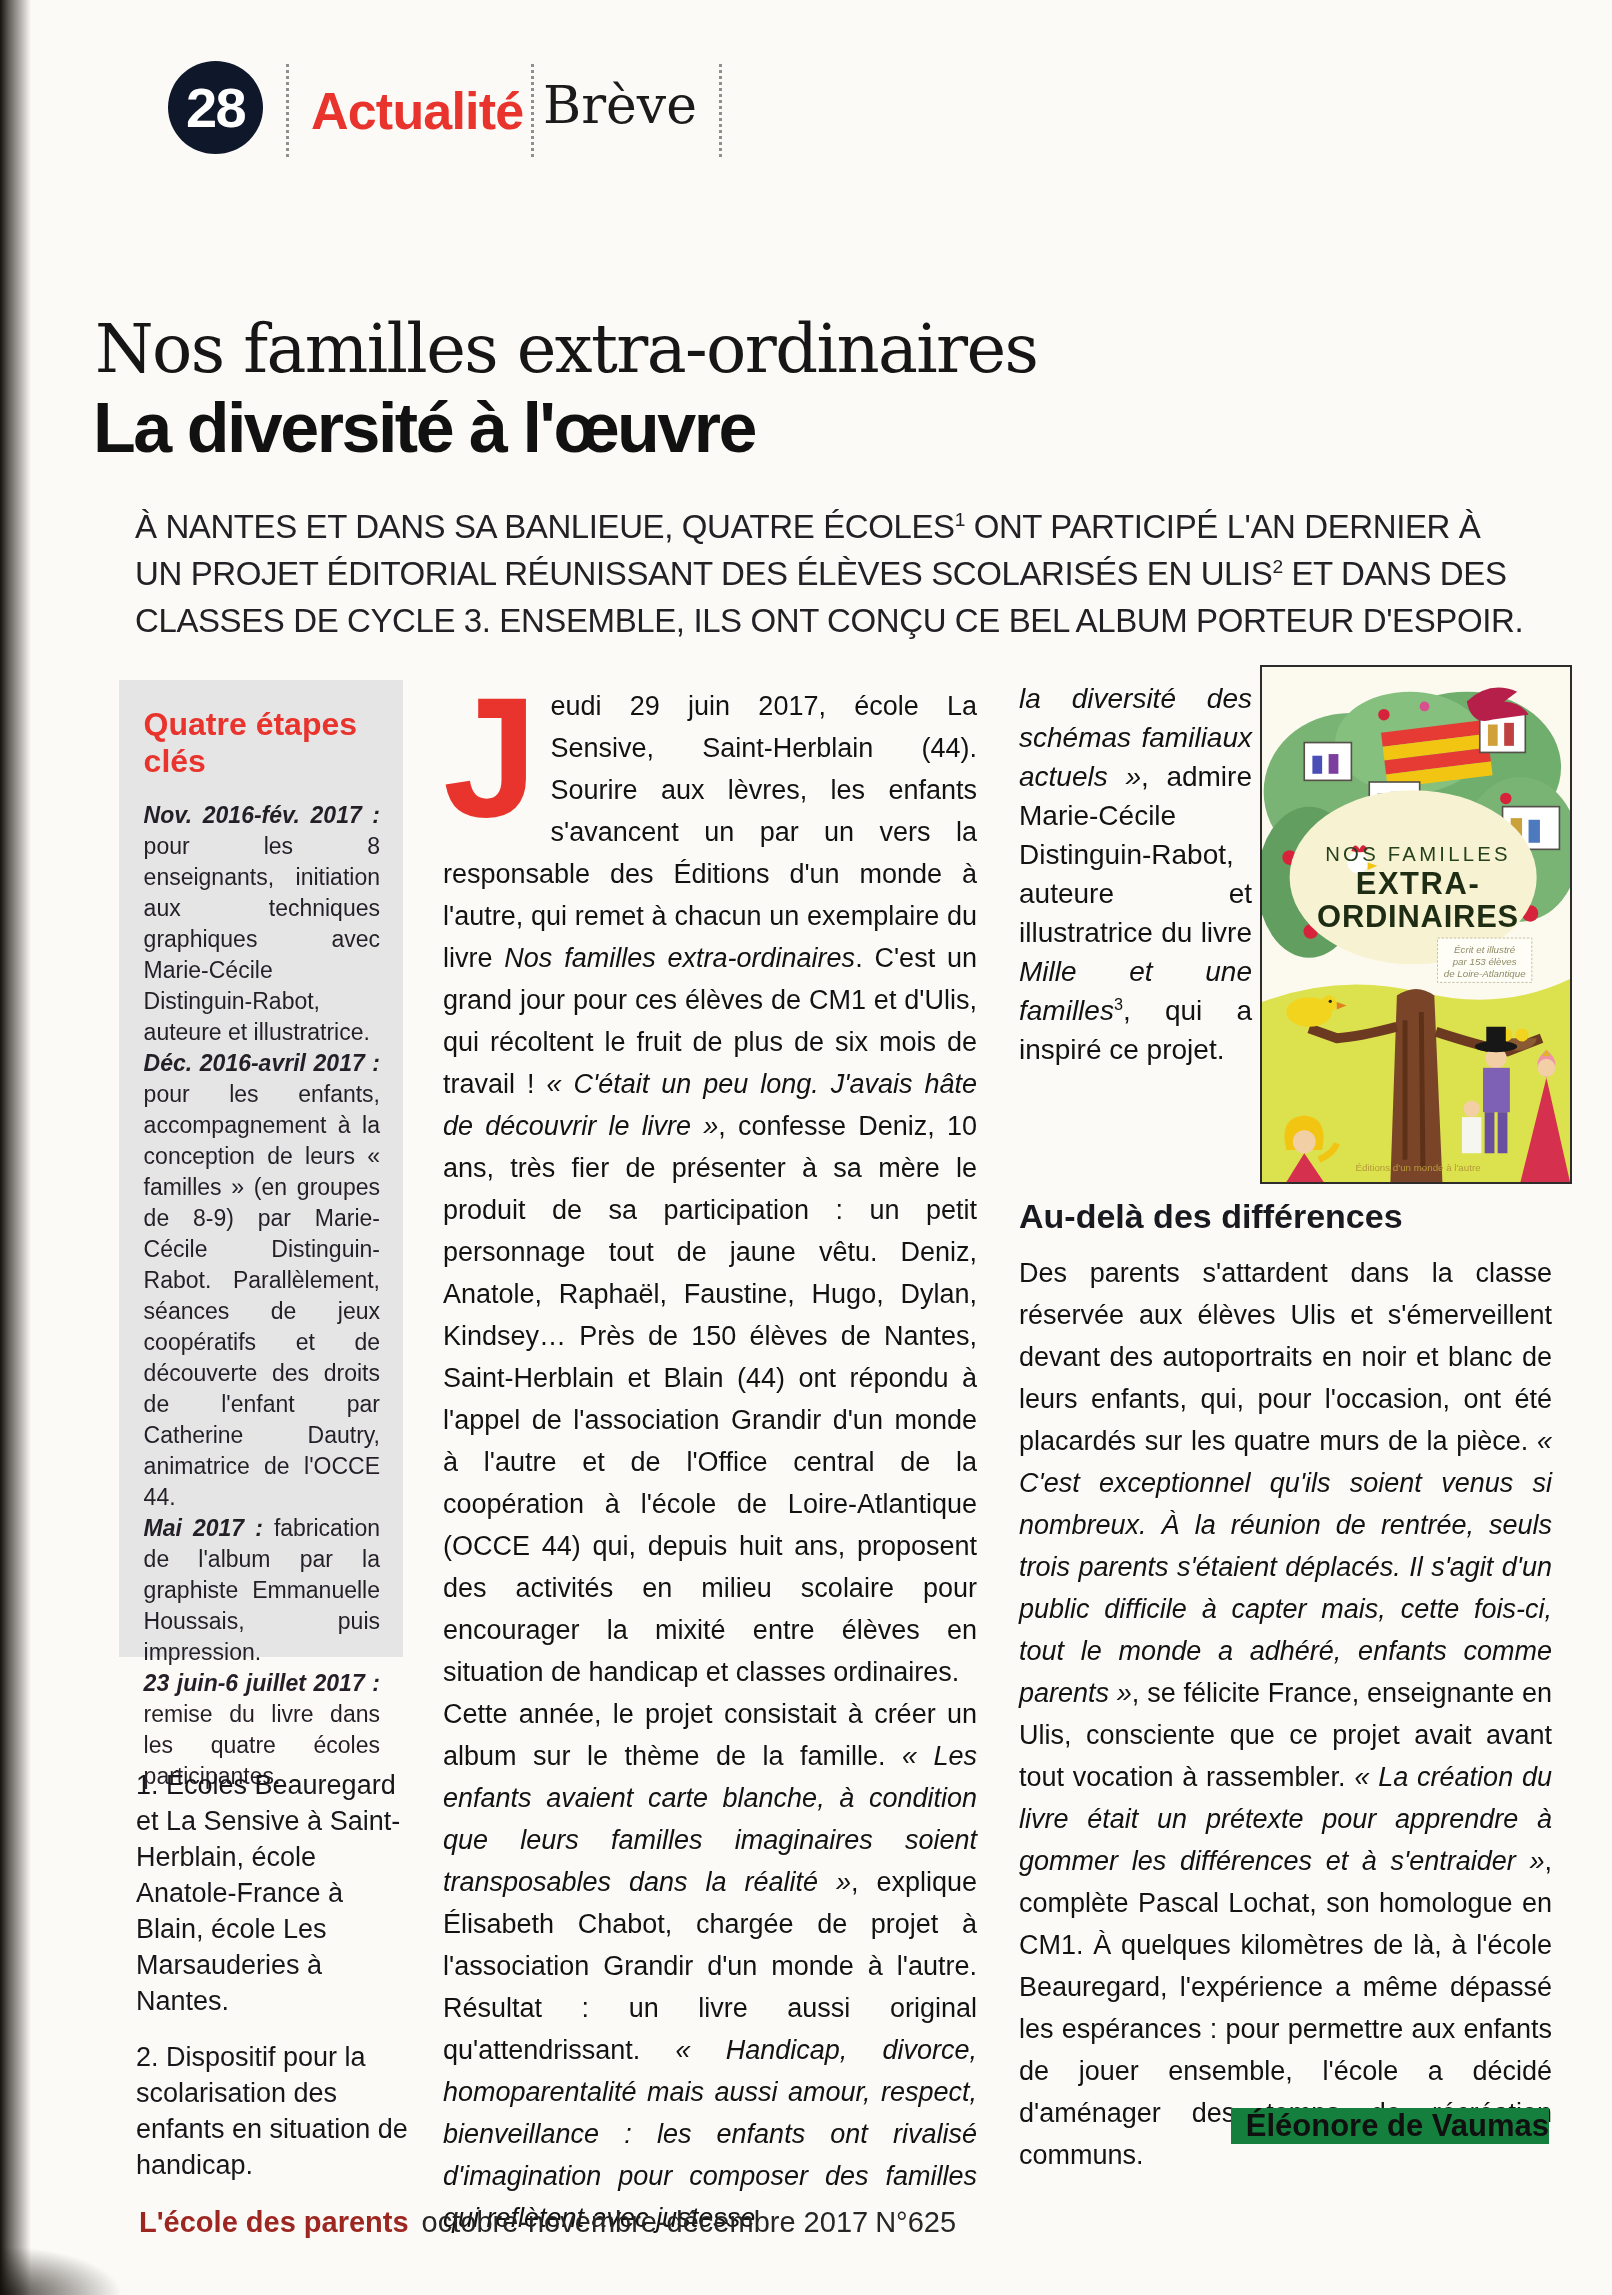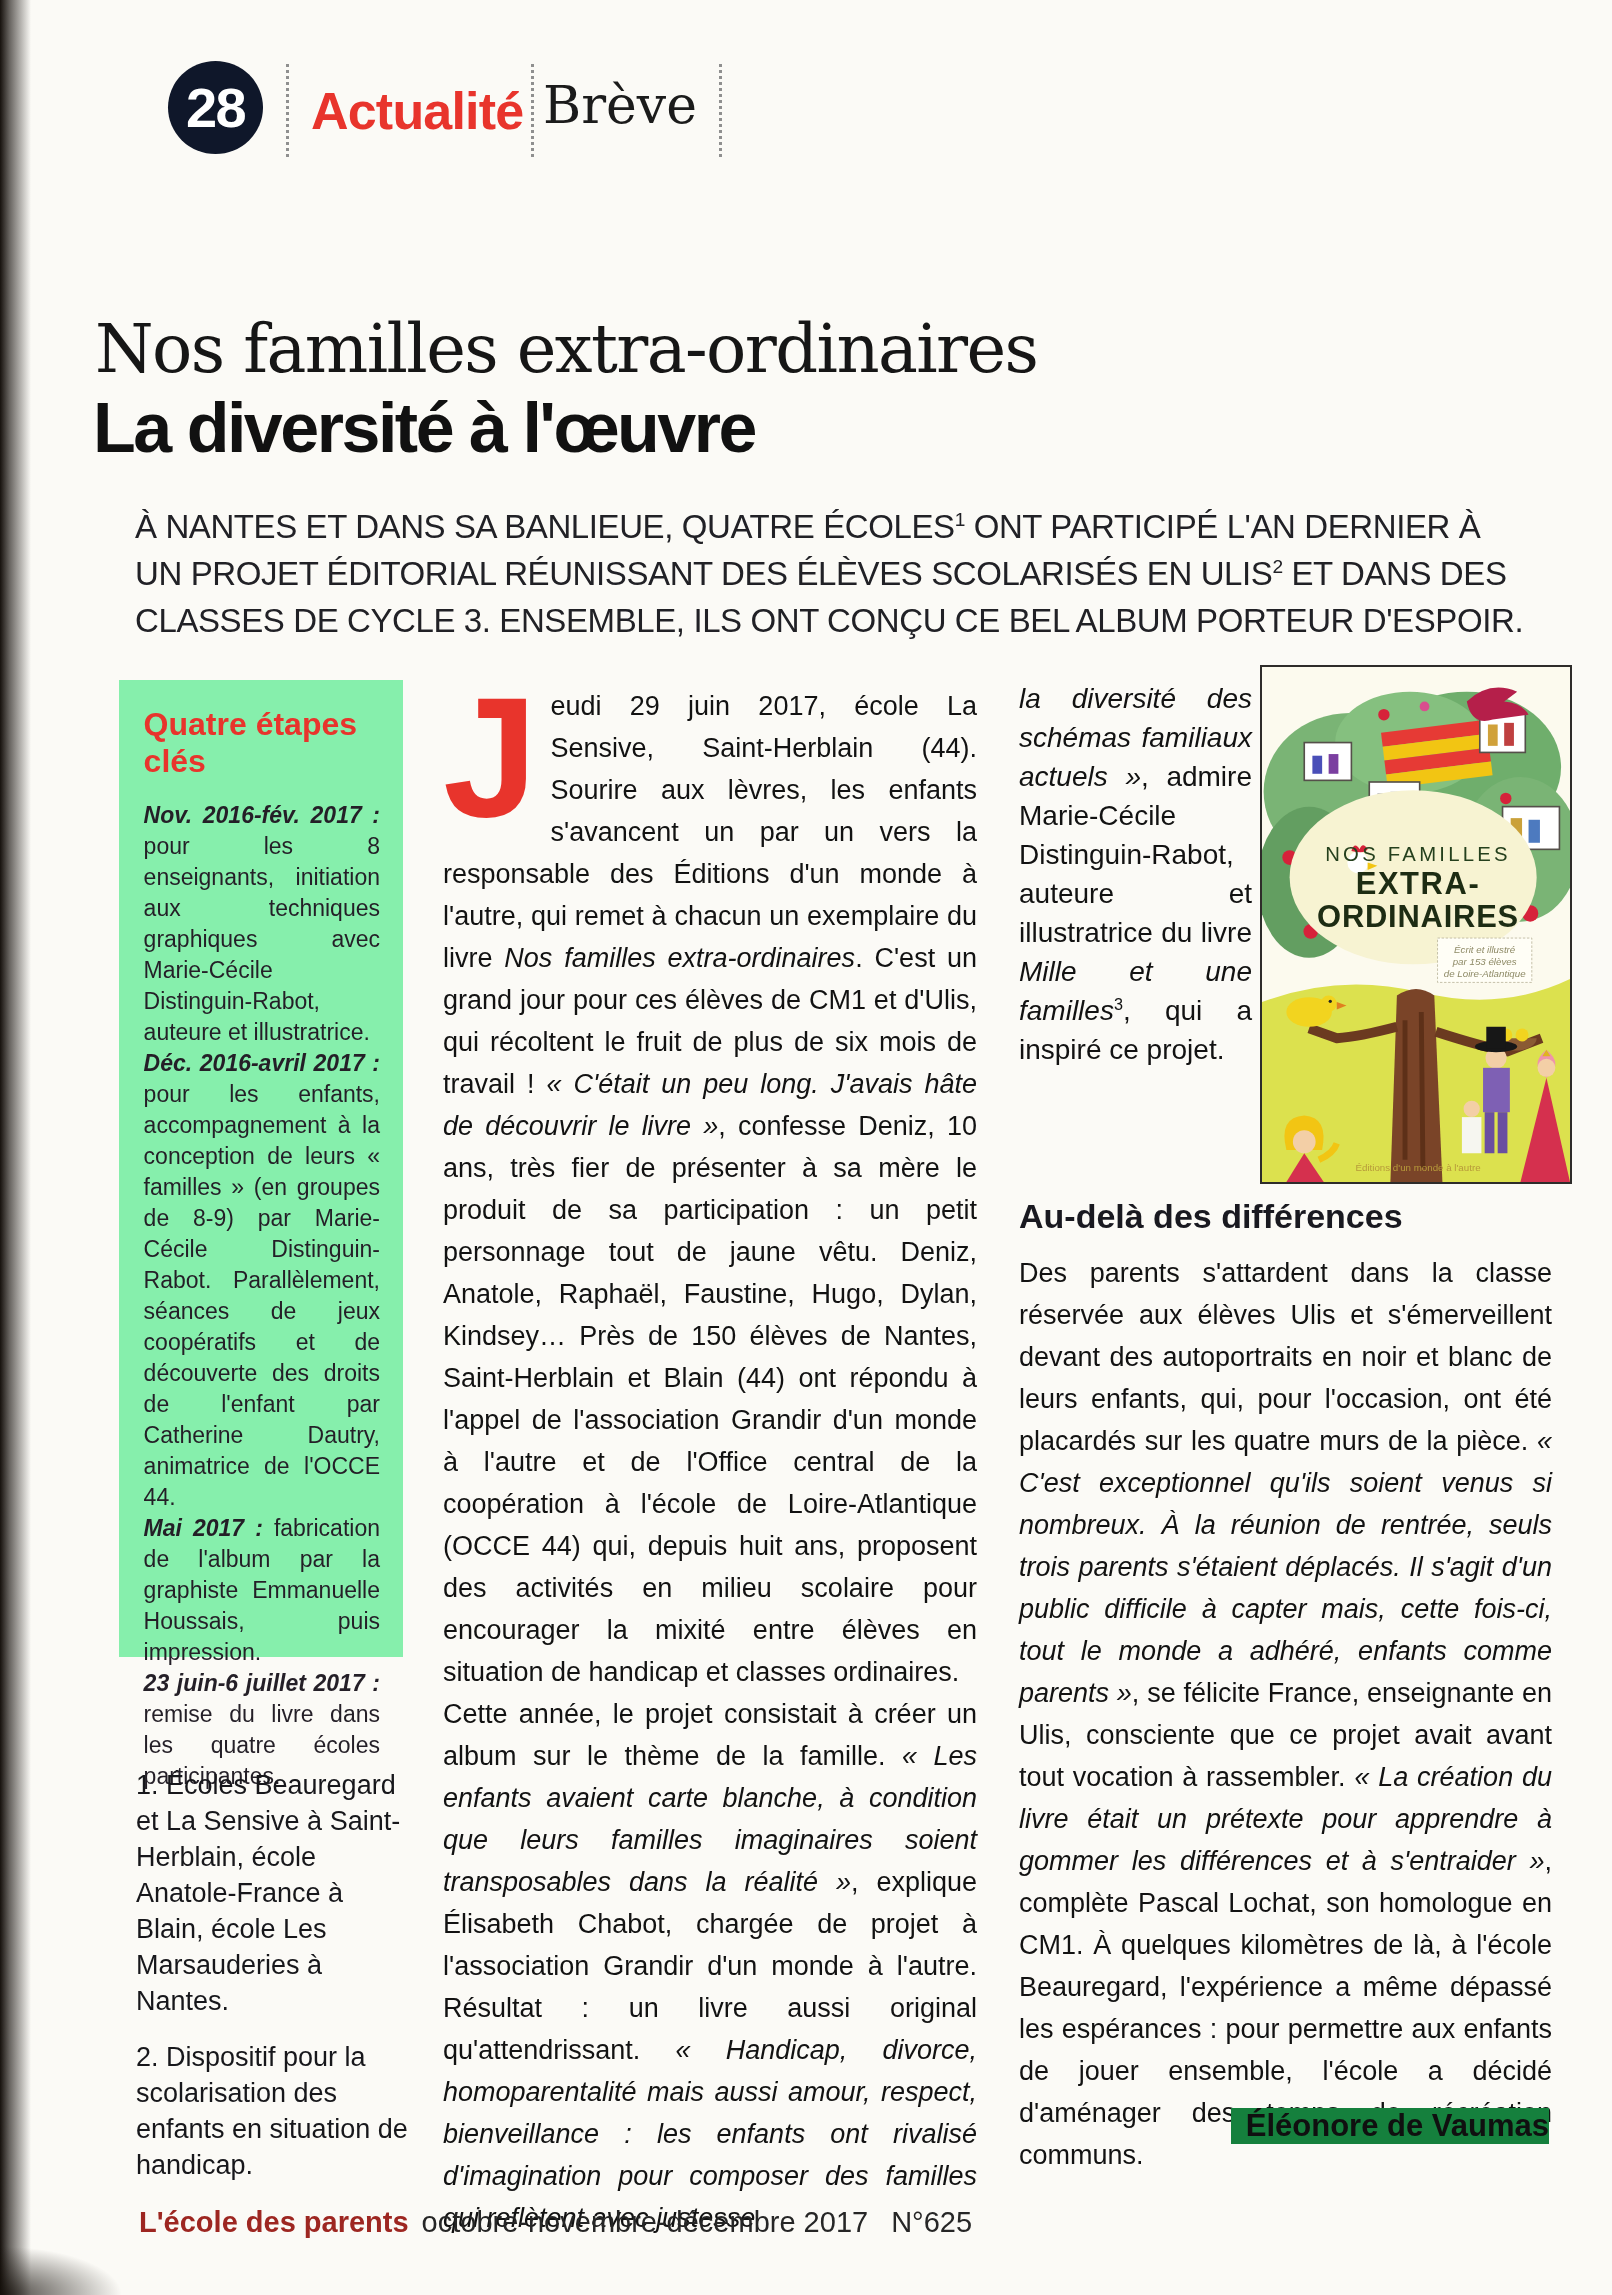--- a/index.html
+++ b/index.html
@@ -25,21 +25,21 @@
   
   .kicker{position:absolute;left:95px;top:310px;font-family:"DejaVu Serif",serif;
     font-size:67px;color:#161616;letter-spacing:-1.6px;white-space:nowrap;}
   .title{position:absolute;left:93px;top:388px;font-size:70px;font-weight:bold;
     color:#111;letter-spacing:-2.5px;white-space:nowrap;}
   .standfirst{position:absolute;left:135px;top:503px;width:1393px;
     font-size:33px;line-height:47px;color:#212126;letter-spacing:-0.4px;}
 
   
   .sidebar{position:absolute;left:119px;top:680px;width:284px;height:977px;
-    background:#86efac;box-sizing:border-box;padding:26px 23px 0 24.6px;}
+    background:#e5e5e5;box-sizing:border-box;padding:26px 23px 0 24.6px;}
   .sidebar-title{font-size:32px;font-weight:bold;color:#e8342c;margin:0 0 19.7px 0;}
   .sidebar p{font-size:23px;line-height:31px;margin:0;color:#241f27;text-align:justify;}
 
   
   .footnotes{position:absolute;left:136px;top:1767px;width:272px;color:#17171b;}
   .footnotes p{font-size:27px;line-height:36px;margin:0 0 19.7px 0;}
 
   
   .col1{position:absolute;left:443px;top:685px;width:534px;}
   .col1 p,.col2 p,.col2-narrow p{font-size:27px;line-height:42px;margin:0;
@@ -58,21 +58,21 @@
 
   
   .cover{position:absolute;left:1260px;top:665px;width:312px;height:519px;
     border:2.5px solid #2e2c2a;box-sizing:border-box;background:#fcfaee;}
   .cover svg{display:block;width:100%;height:100%;}
 
   
   .footer{position:absolute;left:139px;top:2206px;font-size:29px;color:#262626;white-space:nowrap;}
   .footer .brand{color:#9d2621;font-weight:bold;}
   .footer .issue{margin-left:13px;}
-  .footer .num{margin-left:23px;}
+  .footer .num{margin-left:7px;}
 </style>
 </head>
 <body>
 
 <div class="edge-left"></div>
 <div class="corner-shadow"></div>
 
 <div class="page-circle">28</div>
 <div class="hsep s1"></div>
 <div class="section-label">Actualité</div>

